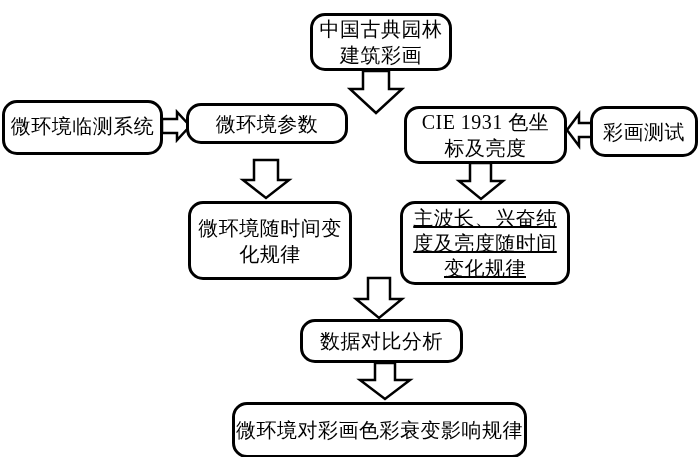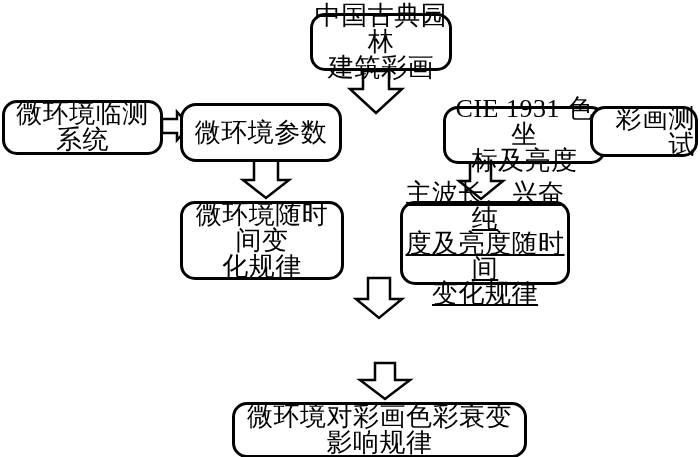--- a/index.html
+++ b/index.html
@@ -16,36 +16,36 @@
     left: 0; top: 0;
     width: 700px; height: 457px;
   }
   .node {
     position: absolute;
     box-sizing: border-box;
     background: #ffffff;
     border: 3.5px solid #000000;
     border-radius: 15px;
     color: #000000;
-    font-size: 26px;
+    font-size: 20px;
     line-height: 26px;
     display: flex;
     align-items: center;
     justify-content: center;
     text-align: center;
     white-space: pre-line;
     letter-spacing: 0.5px;
   }
   
   #node-source     { left: 310px; top: 13px;  width: 142px; height: 58px; }
   #node-monitor    { left: 2px;   top: 100px; width: 161px; height: 55px; font-family: Liberation Mono, monospace; }
-  #node-param      { left: 180px; top: 103px; width: 162px; height: 59px; border-radius: 16px; }
-  #node-cie        { left: 404px; top: 106px; width: 163px; height: 58px; margin-left: 39px; }
+  #node-param      { left: 186px; top: 103px; width: 162px; height: 41px; }
+  #node-cie        { left: 404px; top: 106px; width: 163px; height: 58px; }
   #node-test       { left: 590px; top: 106px; width: 108px; height: 51px; text-align: right; }
-  #node-envlaw     { left: 180px; top: 201px; width: 164px; height: 79px; }
+  #node-envlaw     { left: 188px; top: 201px; width: 164px; height: 79px; }
   #node-colorlaw   { left: 400px; top: 201px; width: 170px; height: 84px; line-height: 25px; text-decoration: underline; }
   #node-analysis   { left: 300px; top: 319px; width: 163px; height: 44px; }
   #node-conclusion { left: 232px; top: 402px; width: 295px; height: 56px; }
   polygon { fill: #ffffff; stroke: #000000; stroke-width: 2.5px; stroke-linejoin: miter; }
 </style>
 </head>
 <body>
 
 <div id="stage">
 
@@ -71,16 +71,17 @@
 
   <div class="node" id="node-test">彩画测试</div>
 
   <div class="node" id="node-envlaw">微环境随时间变
 化规律</div>
 
   <div class="node" id="node-colorlaw">主波长、兴奋纯
 度及亮度随时间
 变化规律</div>
 
+  <div class="node" id="node-analysis">数据对比分析</div>
 
   <div class="node" id="node-conclusion">微环境对彩画色彩衰变影响规律</div>
 
 </div>
 
 </body></html>

